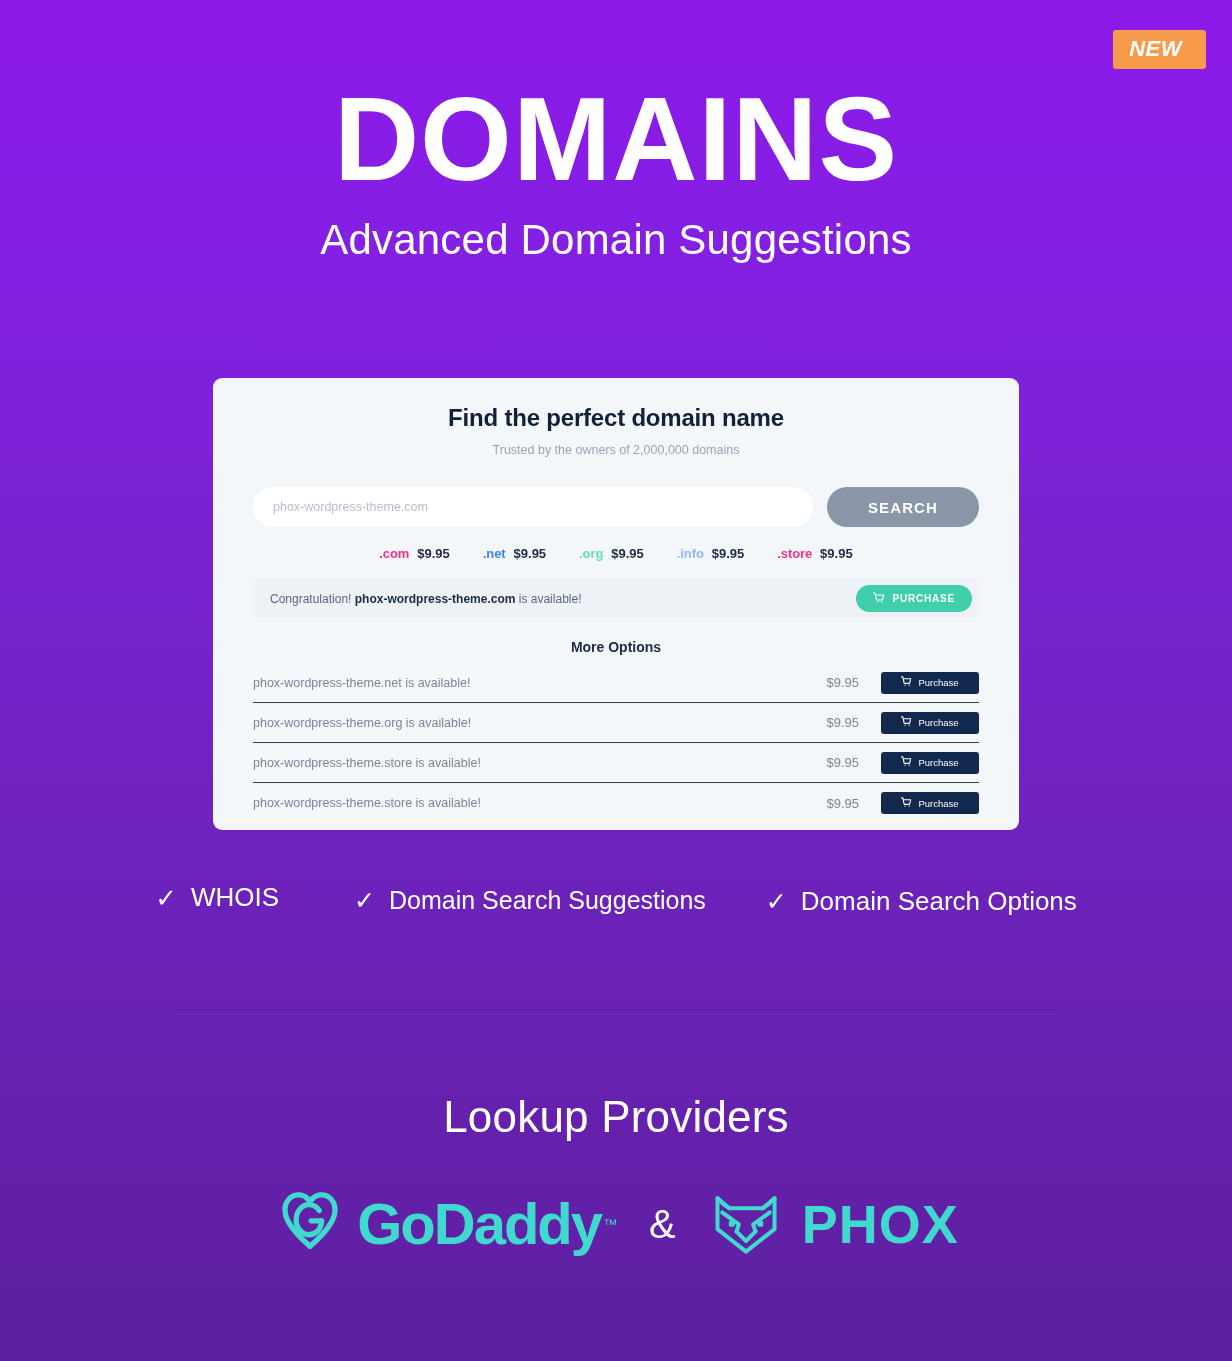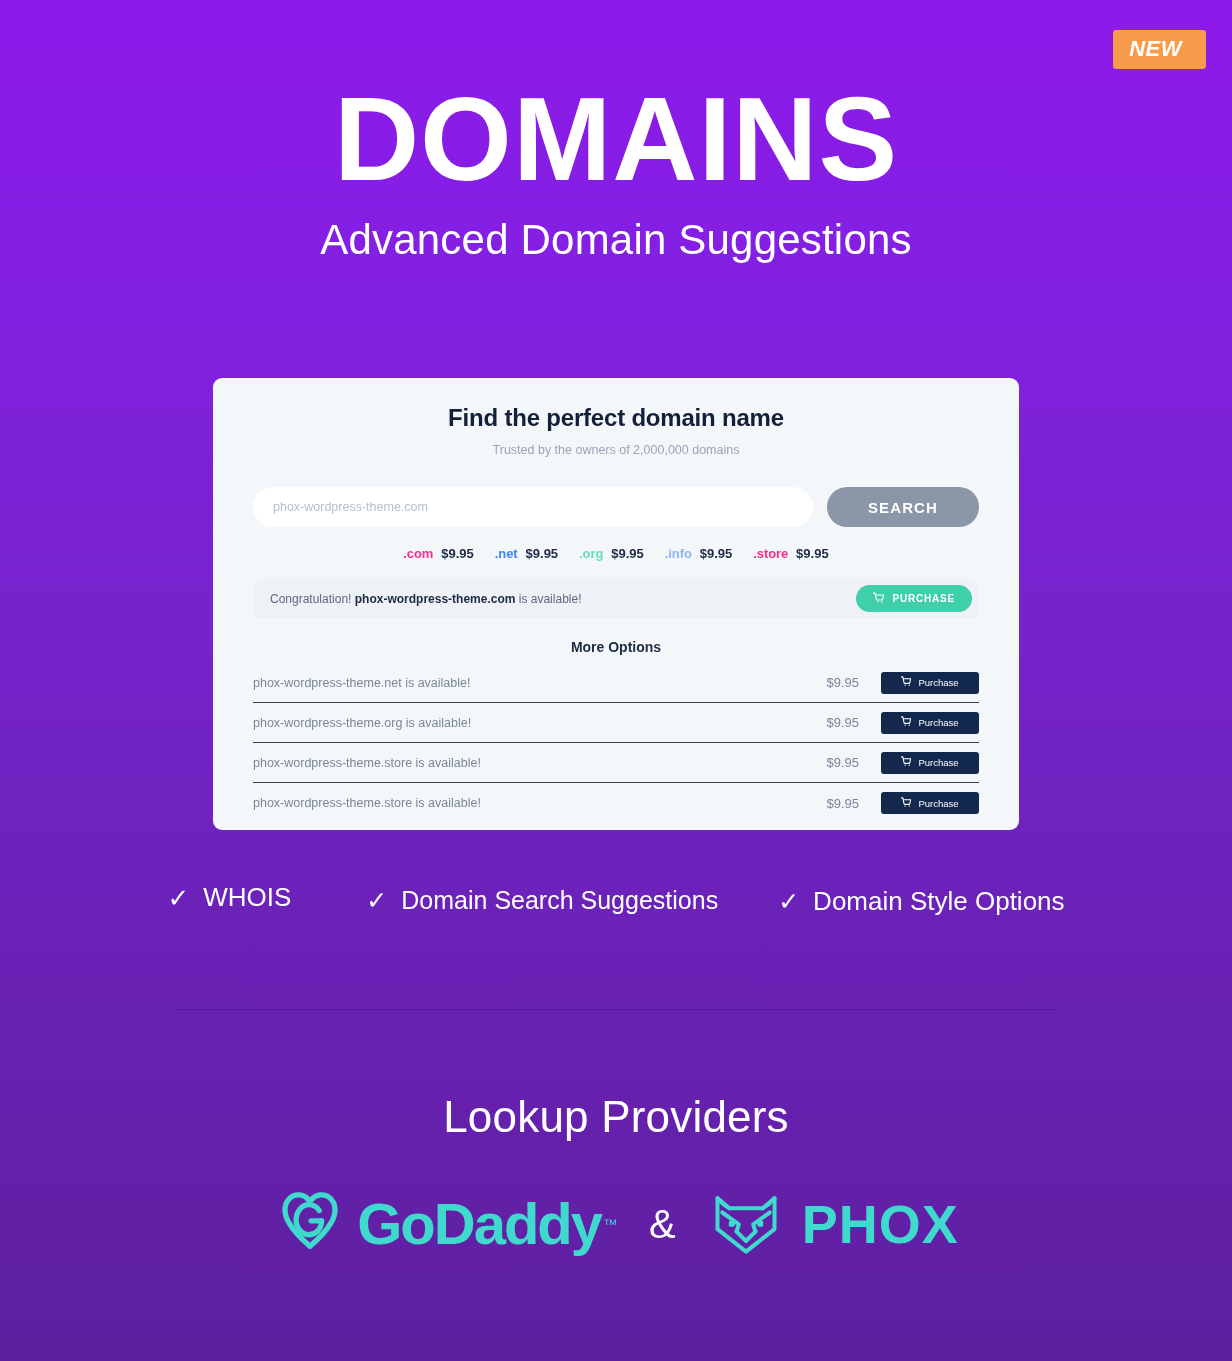--- a/index.html
+++ b/index.html
@@ -99,21 +99,21 @@
     font-weight: bold;
     letter-spacing: 1.1px;
     cursor: pointer;
   }
 
   
   .tld-row {
     display: flex;
     justify-content: center;
     align-items: baseline;
-    gap: 8px;
+    gap: 20px;
     margin-top: 19px;
     font-size: 13px;
     font-weight: bold;
   }
   .tld-name { letter-spacing: -0.1px; }
   .tld-price { color: #1d2b45; margin-right: 13px; }
   .tld-row .tld-item:last-child .tld-price { margin-right: 0; }
   .tld-item { display: flex; align-items: baseline; gap: 8px; }
 
   
@@ -374,21 +374,21 @@
   <div class="feature f1">
     <span class="check">✓</span>
     <span>WHOIS</span>
   </div>
   <div class="feature f2">
     <span class="check">✓</span>
     <span>Domain Search Suggestions</span>
   </div>
   <div class="feature f3">
     <span class="check">✓</span>
-    <span>Domain Style Options</span>
+    <span>Domain Search Options</span>
   </div>
 </div>
 
 <div class="divider"></div>
 
 <div class="providers-title">Lookup Providers</div>
 
 <div class="logos">
   <div class="godaddy">
     <span>

